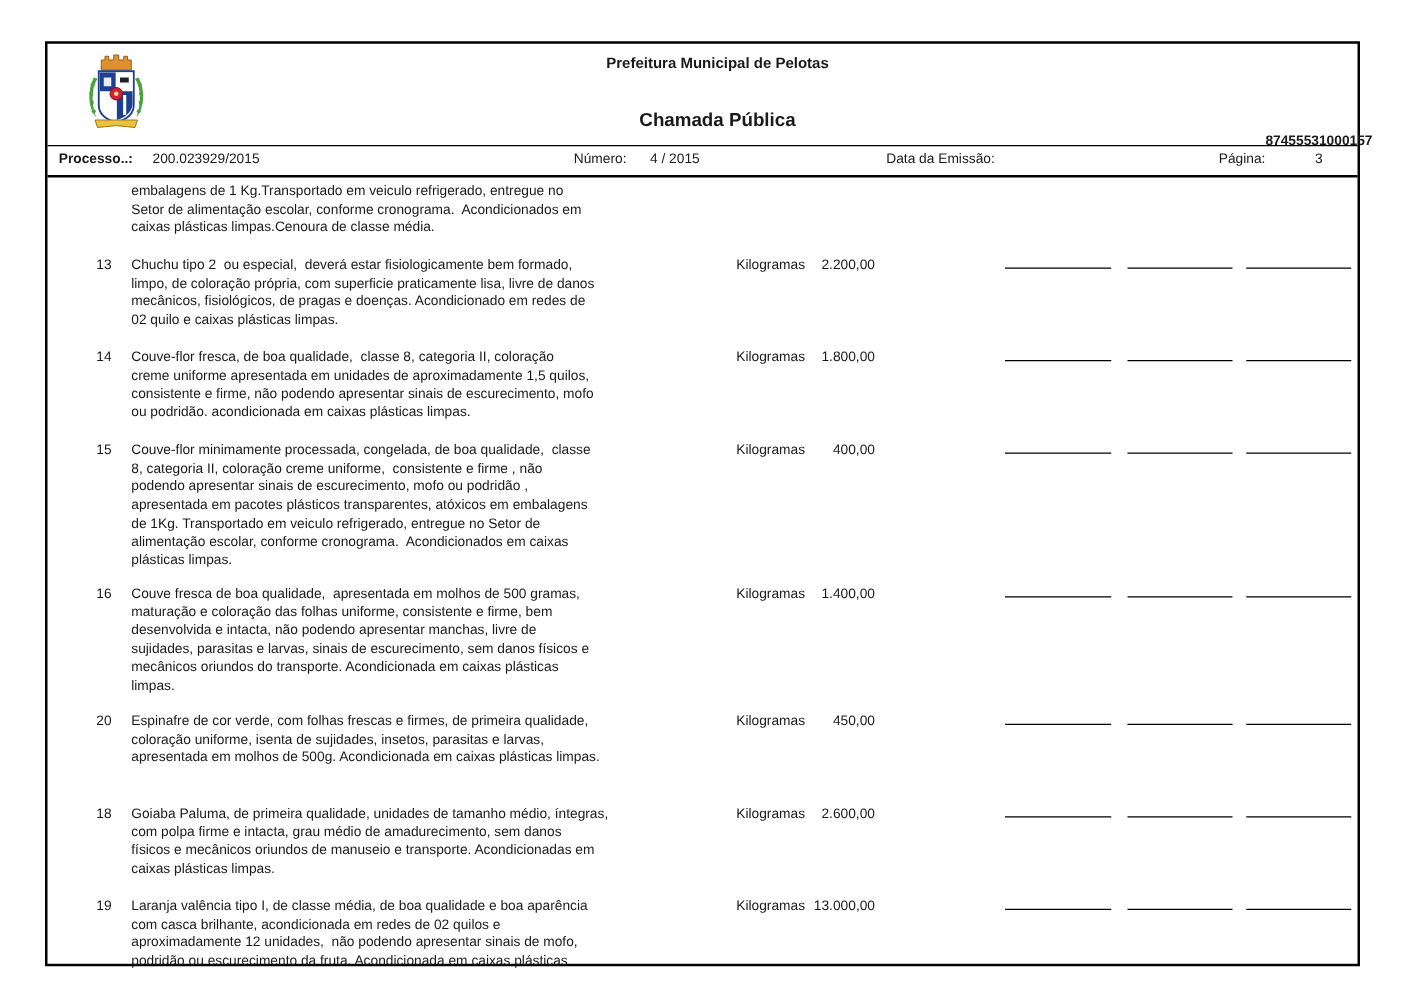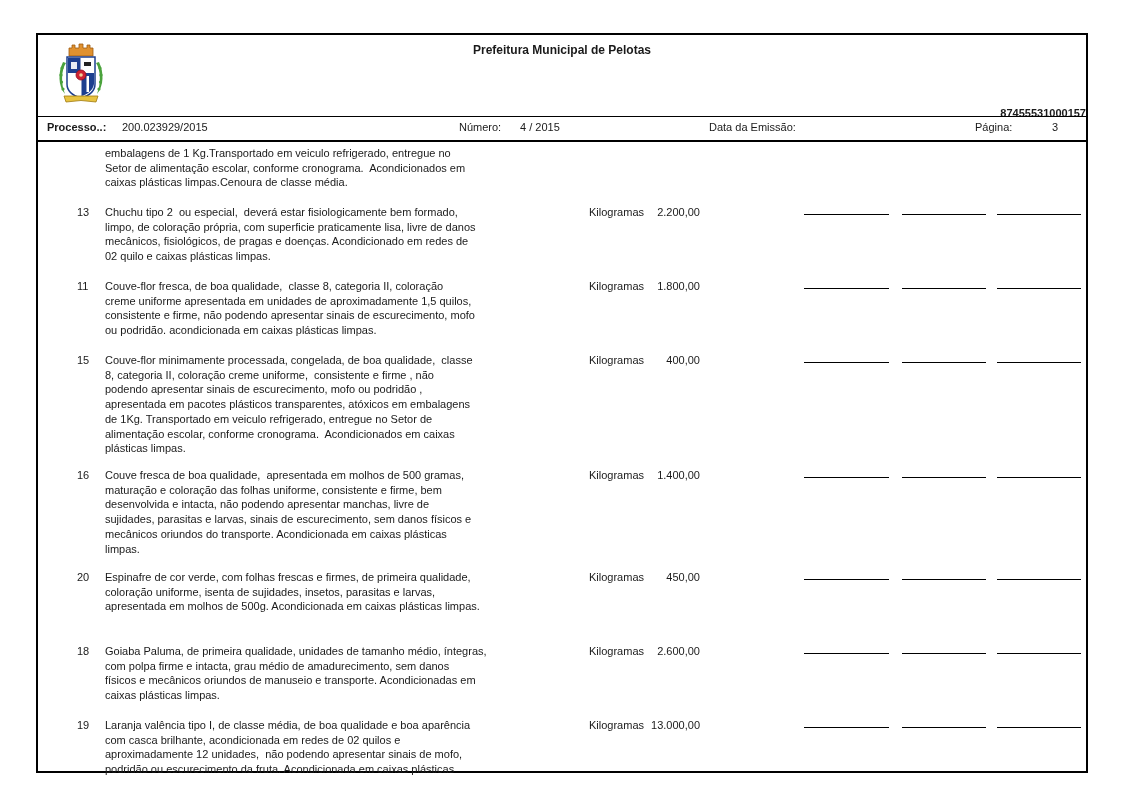--- a/index.html
+++ b/index.html
@@ -6,21 +6,21 @@
   body{
     width:1123px;height:794px;position:relative;overflow:hidden;
     font-family:"Liberation Sans","DejaVu Sans",sans-serif;
     color:#1a1a1a;
   }
   .page{
     position:absolute;left:36px;top:33px;width:1048px;height:736px;
     border:2px solid #000;background:#fff;
   }
   
-  .hdr{position:absolute;left:0;top:0;width:100%;height:81px;}
+  .hdr{position:absolute;left:12px;top:0;width:100%;height:81px;}
   .crest{position:absolute;left:19px;top:7px;width:48px;height:66px;}
   .org{position:absolute;left:0;top:8px;width:100%;text-align:center;font-weight:bold;font-size:12px;}
   .code{position:absolute;left:0;top:28px;width:100%;text-align:right;font-weight:bold;font-size:11px;margin-top:44px;}
   .doctitle{position:absolute;left:0;top:53px;width:100%;text-align:center;font-weight:bold;font-size:15px;}
   .hline1{position:absolute;left:0;top:81px;width:100%;height:0;border-top:1px solid #000;}
   .hline2{position:absolute;left:0;top:105px;width:100%;height:0;border-top:2px solid #000;}
   
   .meta{position:absolute;left:0;top:86px;width:100%;height:19px;font-size:11px;text-align:right;}
   .meta span{position:absolute;top:0;white-space:nowrap;}
   .m-proc-l{left:9px;font-weight:bold;}
@@ -71,20 +71,21 @@
       <rect x="27" y="20" width="7" height="4" fill="#222222"></rect>
       <rect x="29.5" y="34" width="2.5" height="16" fill="#ffffff"></rect>
       <circle cx="24" cy="33" r="5" fill="#cf2233" stroke="#8d1020" stroke-width="0.8"></circle>
       <circle cx="24" cy="33" r="1.8" fill="#f2d29a"></circle>
       <rect x="14" y="20" width="6" height="7" fill="#ffffff" opacity="0.9"></rect>
 
       <path d="M7,54 L41,54 L39,60 L24,58.5 L9,60 Z" fill="#e8c33f" stroke="#a07a10" stroke-width="0.8"></path>
     </svg>
     <div class="org">Prefeitura Municipal de Pelotas</div>
     <div class="code">87455531000157</div>
+    <div class="doctitle">Chamada Pública</div>
   </div>
 
   <div class="hline1"></div>
 
   <div class="meta">
     <span class="m-proc-l">Processo..:</span>
     <span class="m-proc-v">200.023929/2015</span>
     <span class="m-num-l">Número:</span>
     <span class="m-num-v">4 / 2015</span>
     <span class="m-emi-l">Data da Emissão:</span>
@@ -105,21 +106,21 @@
 limpo, de coloração própria, com superficie praticamente lisa, livre de danos
 mecânicos, fisiológicos, de pragas e doenças. Acondicionado em redes de
 02 quilo e caixas plásticas limpas.</div>
         <div class="unit">Kilogramas</div>
         <div class="qty">2.200,00</div>
         <span class="blank b1"></span>
         <span class="blank b2"></span>
         <span class="blank b3"></span>
       </div>
       <div class="item-row" style="top: 244px;">
-        <div class="num">11</div>
+        <div class="num">14</div>
         <div class="desc">Couve-flor fresca, de boa qualidade,  classe 8, categoria II, coloração
 creme uniforme apresentada em unidades de aproximadamente 1,5 quilos,
 consistente e firme, não podendo apresentar sinais de escurecimento, mofo
 ou podridão. acondicionada em caixas plásticas limpas.</div>
         <div class="unit">Kilogramas</div>
         <div class="qty">1.800,00</div>
         <span class="blank b1"></span>
         <span class="blank b2"></span>
         <span class="blank b3"></span>
       </div>

